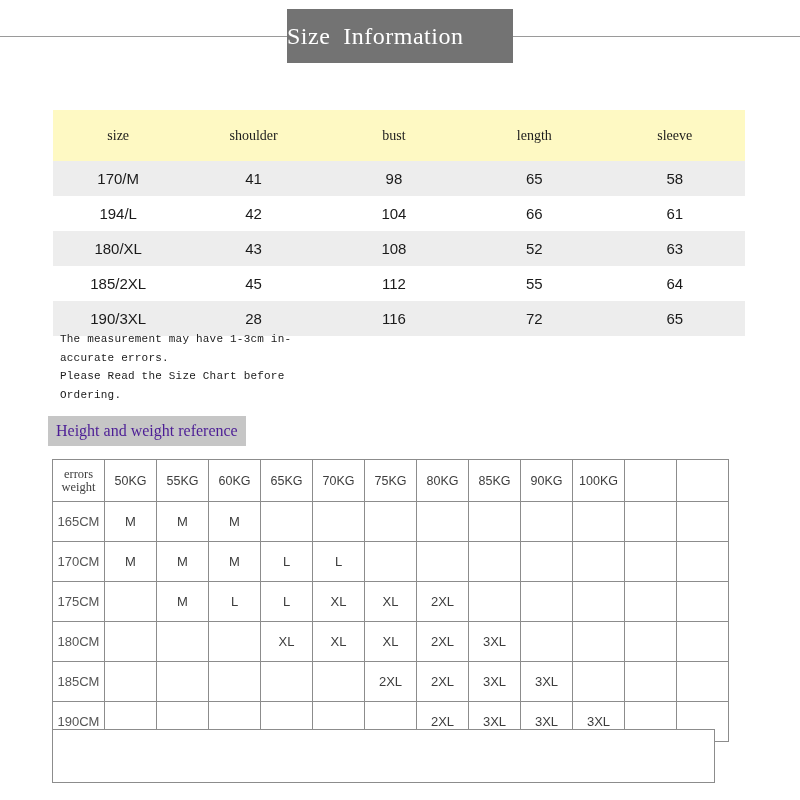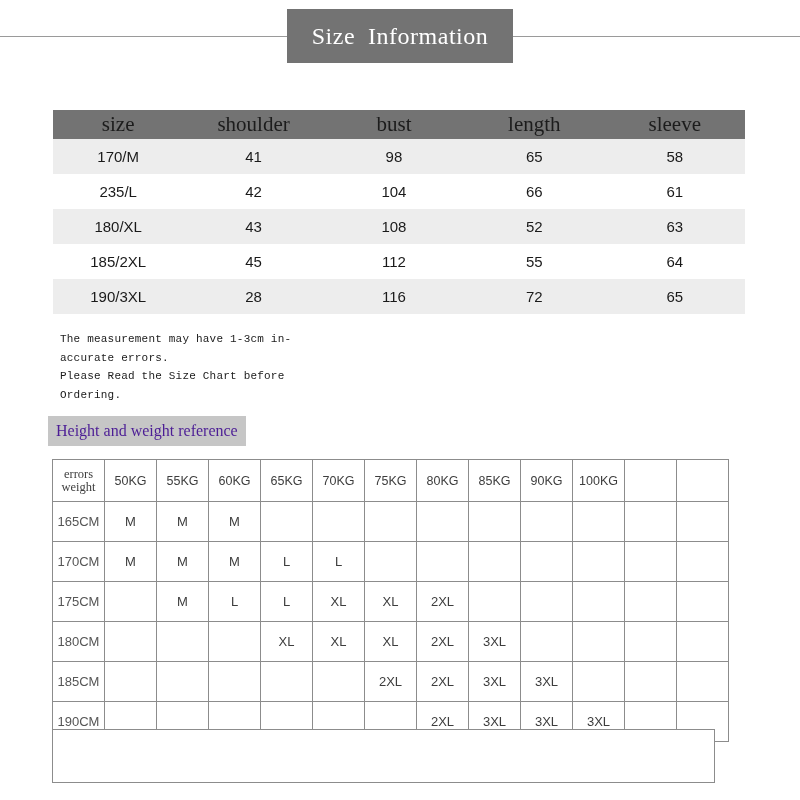--- a/index.html
+++ b/index.html
@@ -33,21 +33,21 @@
   }
   .title-box {
     position: absolute;
     left: 287px;
     top: 9px;
     width: 226px;
     height: 54px;
     background: #737373;
     display: flex;
     align-items: center;
-    justify-content: center;
+    justify-content: flex-start;
   }
   .title-text {
     font-family: "Liberation Serif", serif;
     font-size: 24px;
     color: #ffffff;
     letter-spacing: 0.5px;
     white-space: pre;
   }
 
   
@@ -59,24 +59,24 @@
     border-collapse: collapse;
     table-layout: fixed;
   }
   .size-table th,
   .size-table td {
     border: none;
     text-align: center;
     padding: 0;
   }
   .size-table thead th {
-    height: 29px;
-    background: #737373;
+    height: 51px;
+    background: #fef9c3;
     font-family: "Liberation Serif", serif;
-    font-size: 21px;
+    font-size: 14px;
     font-weight: normal;
     color: #1c1c1c;
   }
   .size-table tbody td {
     height: 35px;
     font-family: "Liberation Sans", sans-serif;
     font-size: 15px;
     color: #1a1a1a;
   }
   .size-table tbody tr.odd td {
@@ -203,21 +203,21 @@
   </thead>
   <tbody>
     <tr class="odd">
       <td>170/M</td>
       <td>41</td>
       <td>98</td>
       <td>65</td>
       <td>58</td>
     </tr>
     <tr class="even">
-      <td>235/L</td>
+      <td>194/L</td>
       <td>42</td>
       <td>104</td>
       <td>66</td>
       <td>61</td>
     </tr>
     <tr class="odd">
       <td>180/XL</td>
       <td>43</td>
       <td>108</td>
       <td>52</td>

